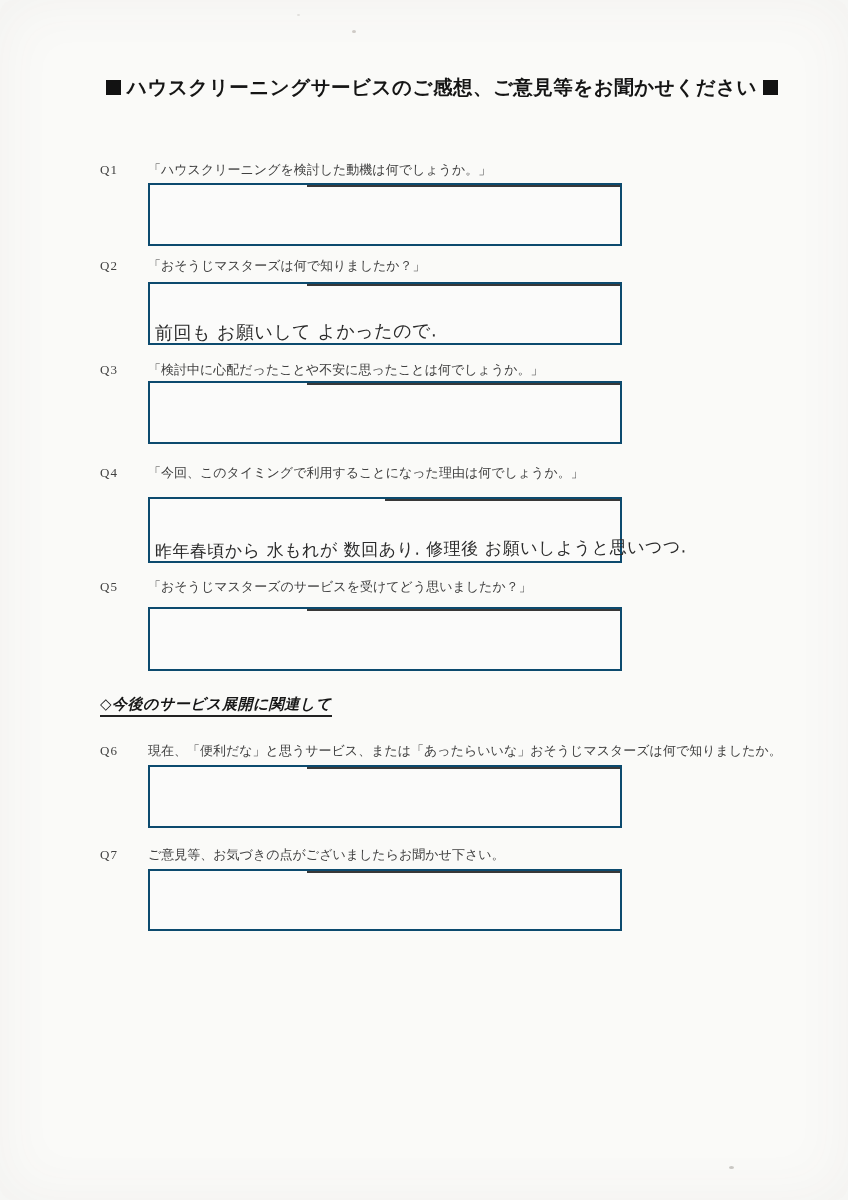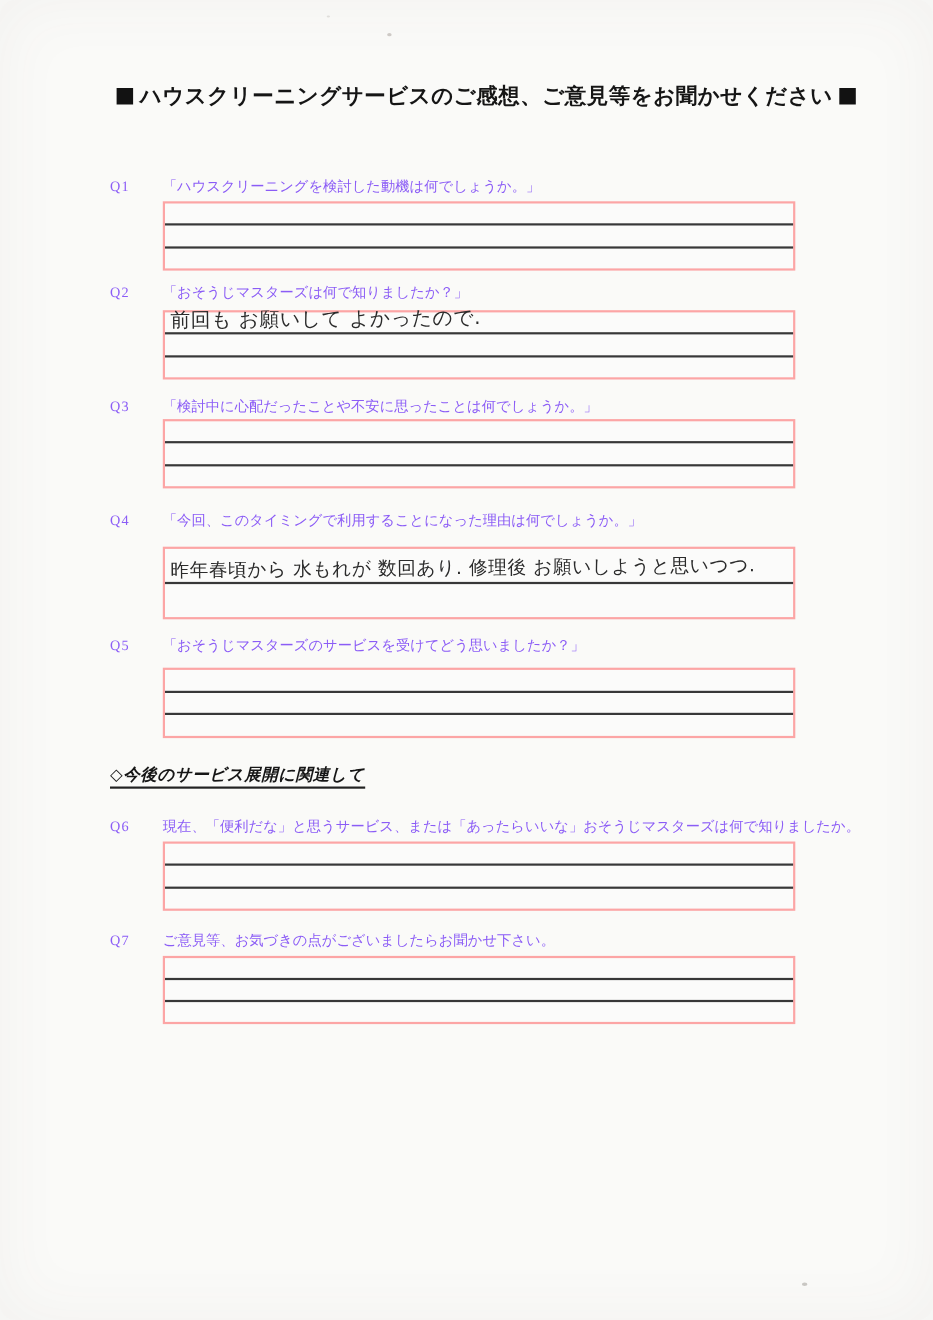--- a/index.html
+++ b/index.html
@@ -63,36 +63,36 @@
     position: absolute;
     left: 100px;
     width: 648px;
   }
   .q-label-row {
     position: absolute;
     top: 0;
     left: 0;
     width: 648px;
     font-size: 13px;
-    color: #8b5cf6;
+    color: #404040;
     white-space: nowrap;
   }
   .q-id {
     display: inline-block;
     width: 48px;
     letter-spacing: 1px;
   }
   .answer-box {
     position: absolute;
     left: 48px;
-    width: 575px;
-    border: 2px solid #fca5a5;
+    width: 474px;
+    border: 2px solid #0c4a6e;
     box-sizing: border-box;
     display: flex;
-    flex-direction: column;
+    flex-direction: row;
     background: rgba(255,255,255,0.25);
   }
   .answer-row {
     flex: 1;
     position: relative;
     overflow: visible;
   }
   .answer-row + .answer-row {
     border-top: 2px solid #383838;
   }

